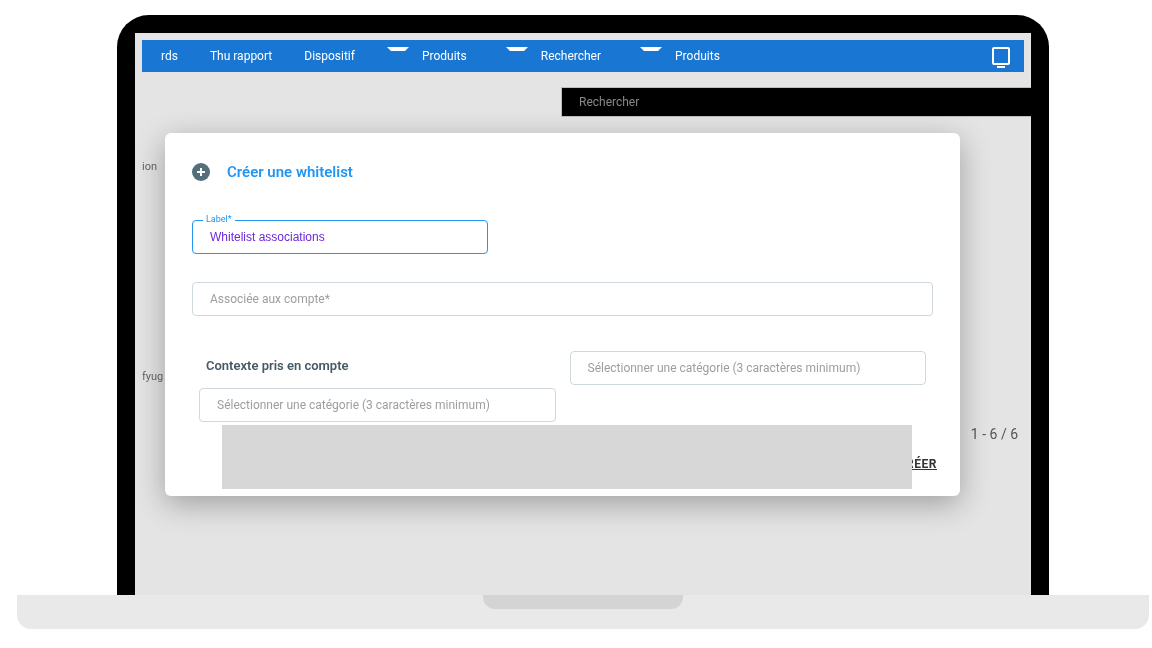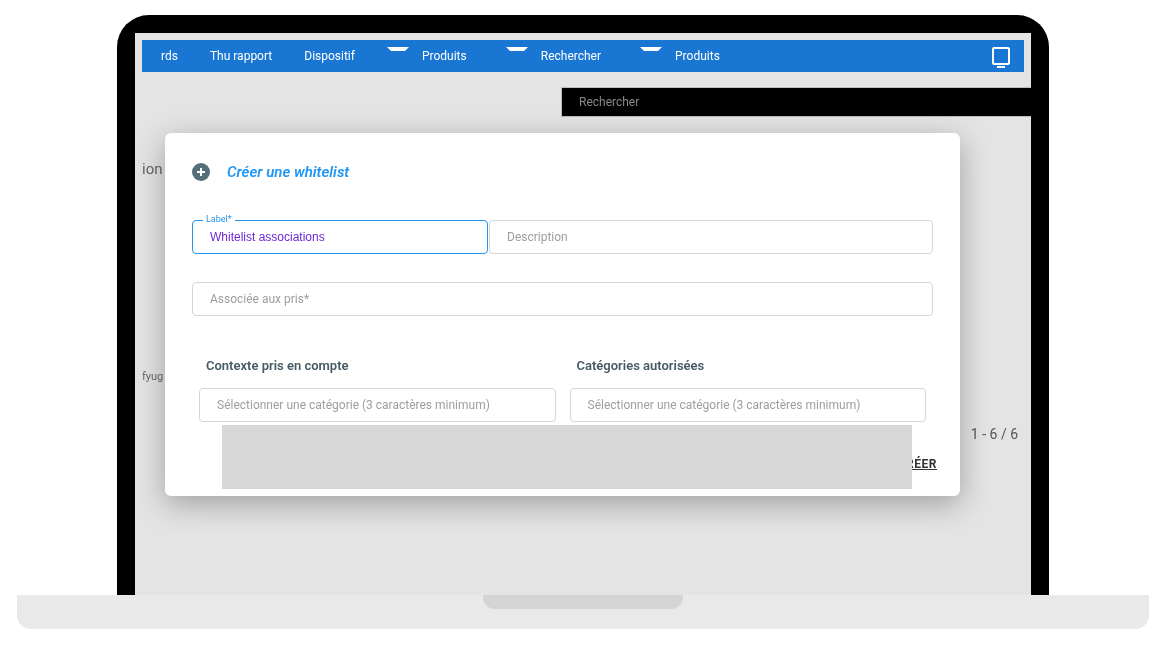--- a/index.html
+++ b/index.html
@@ -95,21 +95,21 @@
     border-right: none;
     background: #000000;
     display:flex; align-items:center;
     padding:0 10px;
     font-size:12px; color:#888;
   }
   .bg-left {
     position:absolute;
     top:120px;
     left:0;
-    font-size:15px;
+    font-size:11px;
     color:#666;
   }
   .bg-left2 {
     position:absolute;
     top:330px;
     left:0;
     font-size:11px;
     color:#666;
   }
   .bg-pager {
@@ -149,25 +149,24 @@
   }
   .plus-circle::after {
     content:'';
     position:absolute;
     width:2px; height:8px; background:#fff;
   }
   .modal-title {
     color:#2196f3;
     font-size:15px;
     font-weight:600;
-    font-style:italic;
   }
   .row {
     display:flex;
-    gap:1px;
+    gap:20px;
     margin-bottom:14px;
   }
   .field {
     position:relative;
     flex:1;
     border:1px solid #cfd8dc;
     border-radius:4px;
     height:34px;
     display:flex;
     align-items:center;
@@ -266,40 +265,36 @@
       <div class="modal-header">
         <div class="plus-circle" style="position:relative;"></div>
         <div class="modal-title">Créer une whitelist</div>
       </div>
 
       <div class="row">
         <div class="field focused" style="max-width:296px;">
           <span class="float-label">Label*</span>
           <input type="text" value="Whitelist associations" style="">
         </div>
-        <div class="field">
-          <span class="ph">Description</span>
-        </div>
       </div>
 
       <div class="row">
         <div class="field">
-          <span class="ph">Associée aux pris*</span>
+          <span class="ph">Associée aux compte*</span>
         </div>
       </div>
 
       <div class="two-col">
         <div>
           <div class="section-label">Contexte pris en compte</div>
           <div class="field">
             <span class="ph">Sélectionner une catégorie (3 caractères minimum)</span>
           </div>
         </div>
         <div>
-          <div class="section-label">Catégories autorisées</div>
           <div class="field">
             <span class="ph">Sélectionner une catégorie (3 caractères minimum)</span>
           </div>
         </div>
       </div>
 
       <div class="create-btn">CRÉER</div>
     </div>
 
     <div class="grey-strip"></div>

